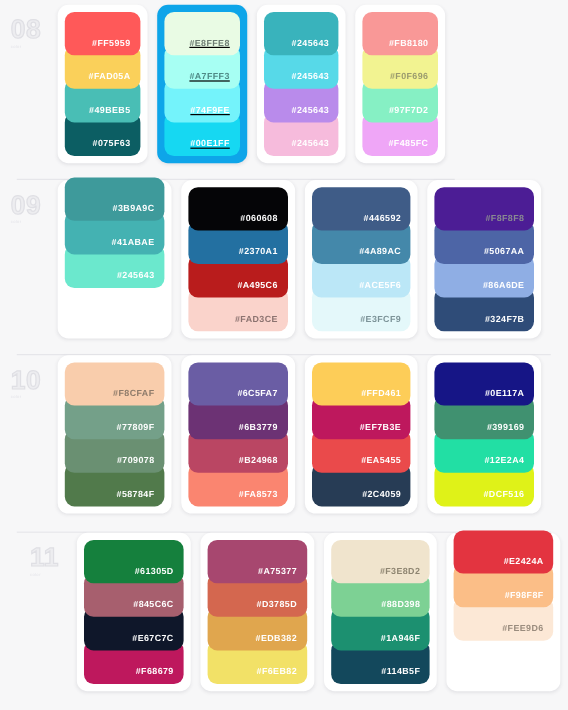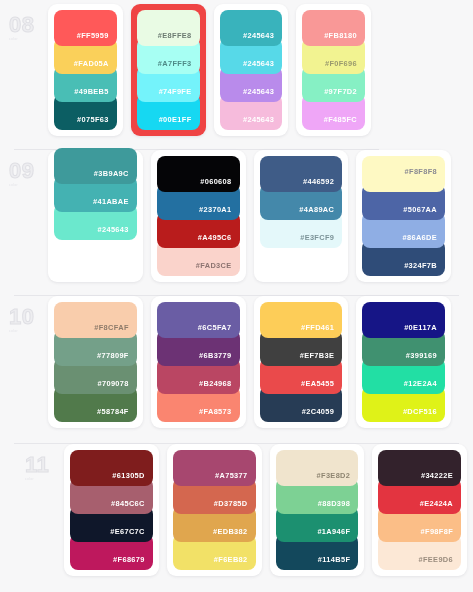--- a/index.html
+++ b/index.html
@@ -108,21 +108,21 @@
               <span>#FAD05A</span>
             </div>
             <div class="swatch s2" style="background: rgb(73, 190, 181); color: rgb(255, 255, 255); z-index: 8; position: relative;">
               <span>#49BEB5</span>
             </div>
             <div class="swatch s3" style="background: rgb(12, 94, 99); color: rgb(255, 255, 255); z-index: 7; position: relative;">
               <span>#075F63</span>
             </div>
           </div>
         </div>
-        <div class="card" style="background: #ef4444;">
+        <div class="card" style="background: #0ea5e9; text-decoration: underline;">
           <div class="stack">
             <div class="swatch s0" style="background: rgb(233, 251, 228); color: rgb(108, 123, 114); z-index: 10; position: relative;">
               <span>#E8FFE8</span>
             </div>
             <div class="swatch s1" style="background: rgb(167, 255, 243); color: rgb(78, 138, 134); z-index: 9; position: relative;">
               <span>#A7FFF3</span>
             </div>
             <div class="swatch s2" style="background: rgb(116, 243, 251); color: rgb(255, 255, 255); z-index: 8; position: relative;">
               <span>#74F9FE</span>
             </div>
@@ -202,28 +202,31 @@
           </div>
         </div>
         <div class="card" style="background: rgb(255, 255, 255);">
           <div class="stack">
             <div class="swatch s0" style="background: rgb(63, 92, 135); color: rgb(255, 255, 255); z-index: 10; position: relative;">
               <span>#446592</span>
             </div>
             <div class="swatch s1" style="background: rgb(68, 136, 170); color: rgb(255, 255, 255); z-index: 9; position: relative;">
               <span>#4A89AC</span>
             </div>
+            <div class="swatch s2" style="background: rgb(187, 231, 247); color: rgb(255, 255, 255); z-index: 8; position: relative;">
+              <span>#ACE5F6</span>
+            </div>
             <div class="swatch s3" style="background: rgb(228, 248, 250); color: rgb(124, 147, 152); z-index: 7; position: relative;">
               <span>#E3FCF9</span>
             </div>
           </div>
         </div>
         <div class="card" style="background: rgb(255, 255, 255);">
           <div class="stack">
-            <div class="swatch s0" style="background: #fef9c3; color: rgb(138, 138, 146); z-index: 10; position: relative; align-items: center;">
+            <div class="swatch s0" style="background: #4c1d95; color: rgb(138, 138, 146); z-index: 10; position: relative;">
               <span>#F8F8F8</span>
             </div>
             <div class="swatch s1" style="background: rgb(77, 101, 166); color: rgb(255, 255, 255); z-index: 9; position: relative;">
               <span>#5067AA</span>
             </div>
             <div class="swatch s2" style="background: rgb(143, 174, 228); color: rgb(255, 255, 255); z-index: 8; position: relative;">
               <span>#86A6DE</span>
             </div>
             <div class="swatch s3" style="background: rgb(47, 76, 120); color: rgb(255, 255, 255); z-index: 7; position: relative;">
               <span>#324F7B</span>
@@ -269,21 +272,21 @@
             <div class="swatch s3" style="background: rgb(250, 133, 112); color: rgb(255, 255, 255); z-index: 7; position: relative;">
               <span>#FA8573</span>
             </div>
           </div>
         </div>
         <div class="card" style="background: rgb(255, 255, 255);">
           <div class="stack">
             <div class="swatch s0" style="background: rgb(253, 205, 88); color: rgb(255, 255, 255); z-index: 10; position: relative;">
               <span>#FFD461</span>
             </div>
-            <div class="swatch s1" style="background: #404040; color: rgb(255, 255, 255); z-index: 9; position: relative;">
+            <div class="swatch s1" style="background: #be185d; color: rgb(255, 255, 255); z-index: 9; position: relative;">
               <span>#EF7B3E</span>
             </div>
             <div class="swatch s2" style="background: rgb(234, 74, 75); color: rgb(255, 255, 255); z-index: 8; position: relative;">
               <span>#EA5455</span>
             </div>
             <div class="swatch s3" style="background: rgb(39, 60, 85); color: rgb(255, 255, 255); z-index: 7; position: relative;">
               <span>#2C4059</span>
             </div>
           </div>
         </div>
@@ -307,21 +310,21 @@
       <div class="row-divider"></div>
     </div>
     <div class="row" style="position: absolute; left: 16px; top: 444px; width: 473px; height: 148px;">
       <div class="row-index">
         <div class="row-num">11</div>
         <div class="row-sub">color</div>
       </div>
       <div class="cards">
         <div class="card" style="background: rgb(255, 255, 255);">
           <div class="stack">
-            <div class="swatch s0" style="background: #7f1d1d; color: rgb(255, 255, 255); z-index: 10; position: relative; text-align: center;">
+            <div class="swatch s0" style="background: #15803d; color: rgb(255, 255, 255); z-index: 10; position: relative; text-align: center;">
               <span>#61305D</span>
             </div>
             <div class="swatch s1" style="background: rgb(167, 95, 110); color: rgb(255, 255, 255); z-index: 9; position: relative;">
               <span>#845C6C</span>
             </div>
             <div class="swatch s2" style="background: #0f172a; color: rgb(255, 255, 255); z-index: 8; position: relative;">
               <span>#E67C7C</span>
             </div>
             <div class="swatch s3" style="background: #be185d; color: rgb(255, 255, 255); z-index: 7; position: relative;">
               <span>#F68679</span>
@@ -355,23 +358,20 @@
             <div class="swatch s2" style="background: rgb(28, 144, 112); color: rgb(255, 255, 255); z-index: 8; position: relative;">
               <span>#1A946F</span>
             </div>
             <div class="swatch s3" style="background: rgb(19, 72, 92); color: rgb(255, 255, 255); z-index: 7; position: relative;">
               <span>#114B5F</span>
             </div>
           </div>
         </div>
         <div class="card" style="background: rgb(255, 255, 255);">
           <div class="stack">
-            <div class="swatch s0" style="background: rgb(51, 34, 44); color: rgb(255, 255, 255); z-index: 10; position: relative;">
-              <span>#34222E</span>
-            </div>
             <div class="swatch s1" style="background: rgb(227, 52, 64); color: rgb(255, 255, 255); z-index: 9; position: relative;">
               <span>#E2424A</span>
             </div>
             <div class="swatch s2" style="background: rgb(251, 190, 135); color: rgb(255, 255, 255); z-index: 8; position: relative;">
               <span>#F98F8F</span>
             </div>
             <div class="swatch s3" style="background: rgb(252, 232, 214); color: rgb(154, 140, 126); z-index: 7; position: relative;">
               <span>#FEE9D6</span>
             </div>
           </div>

